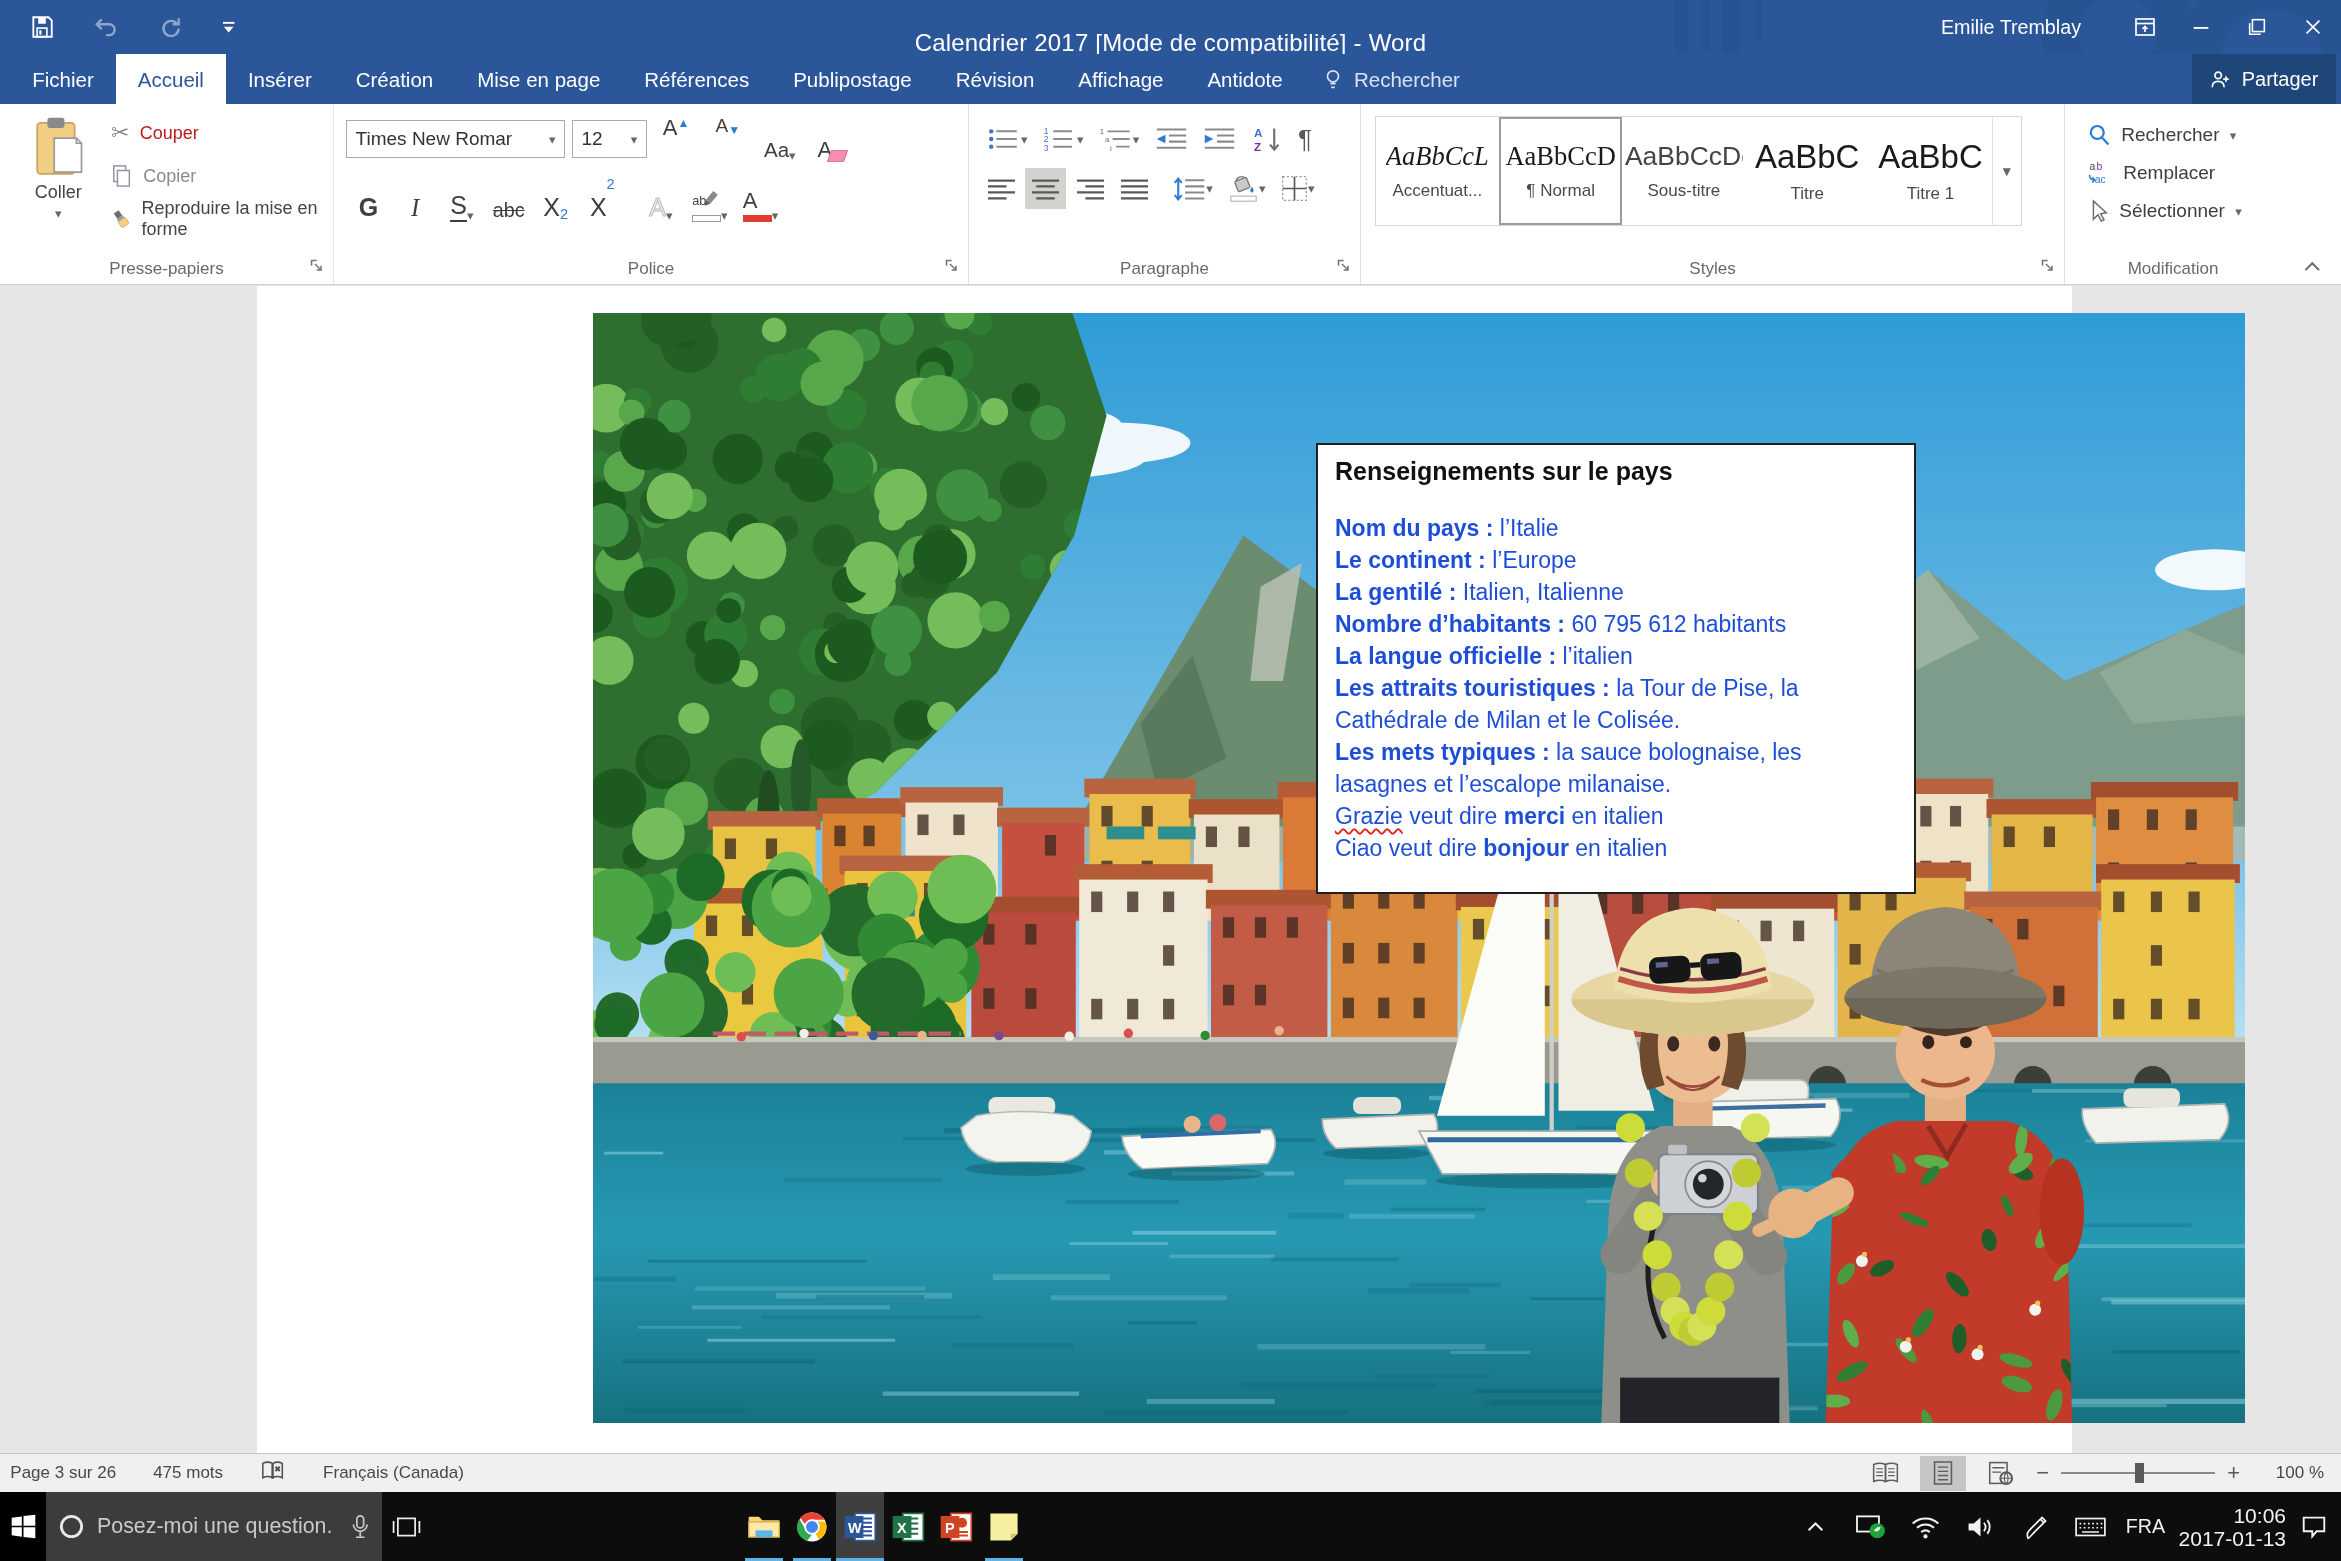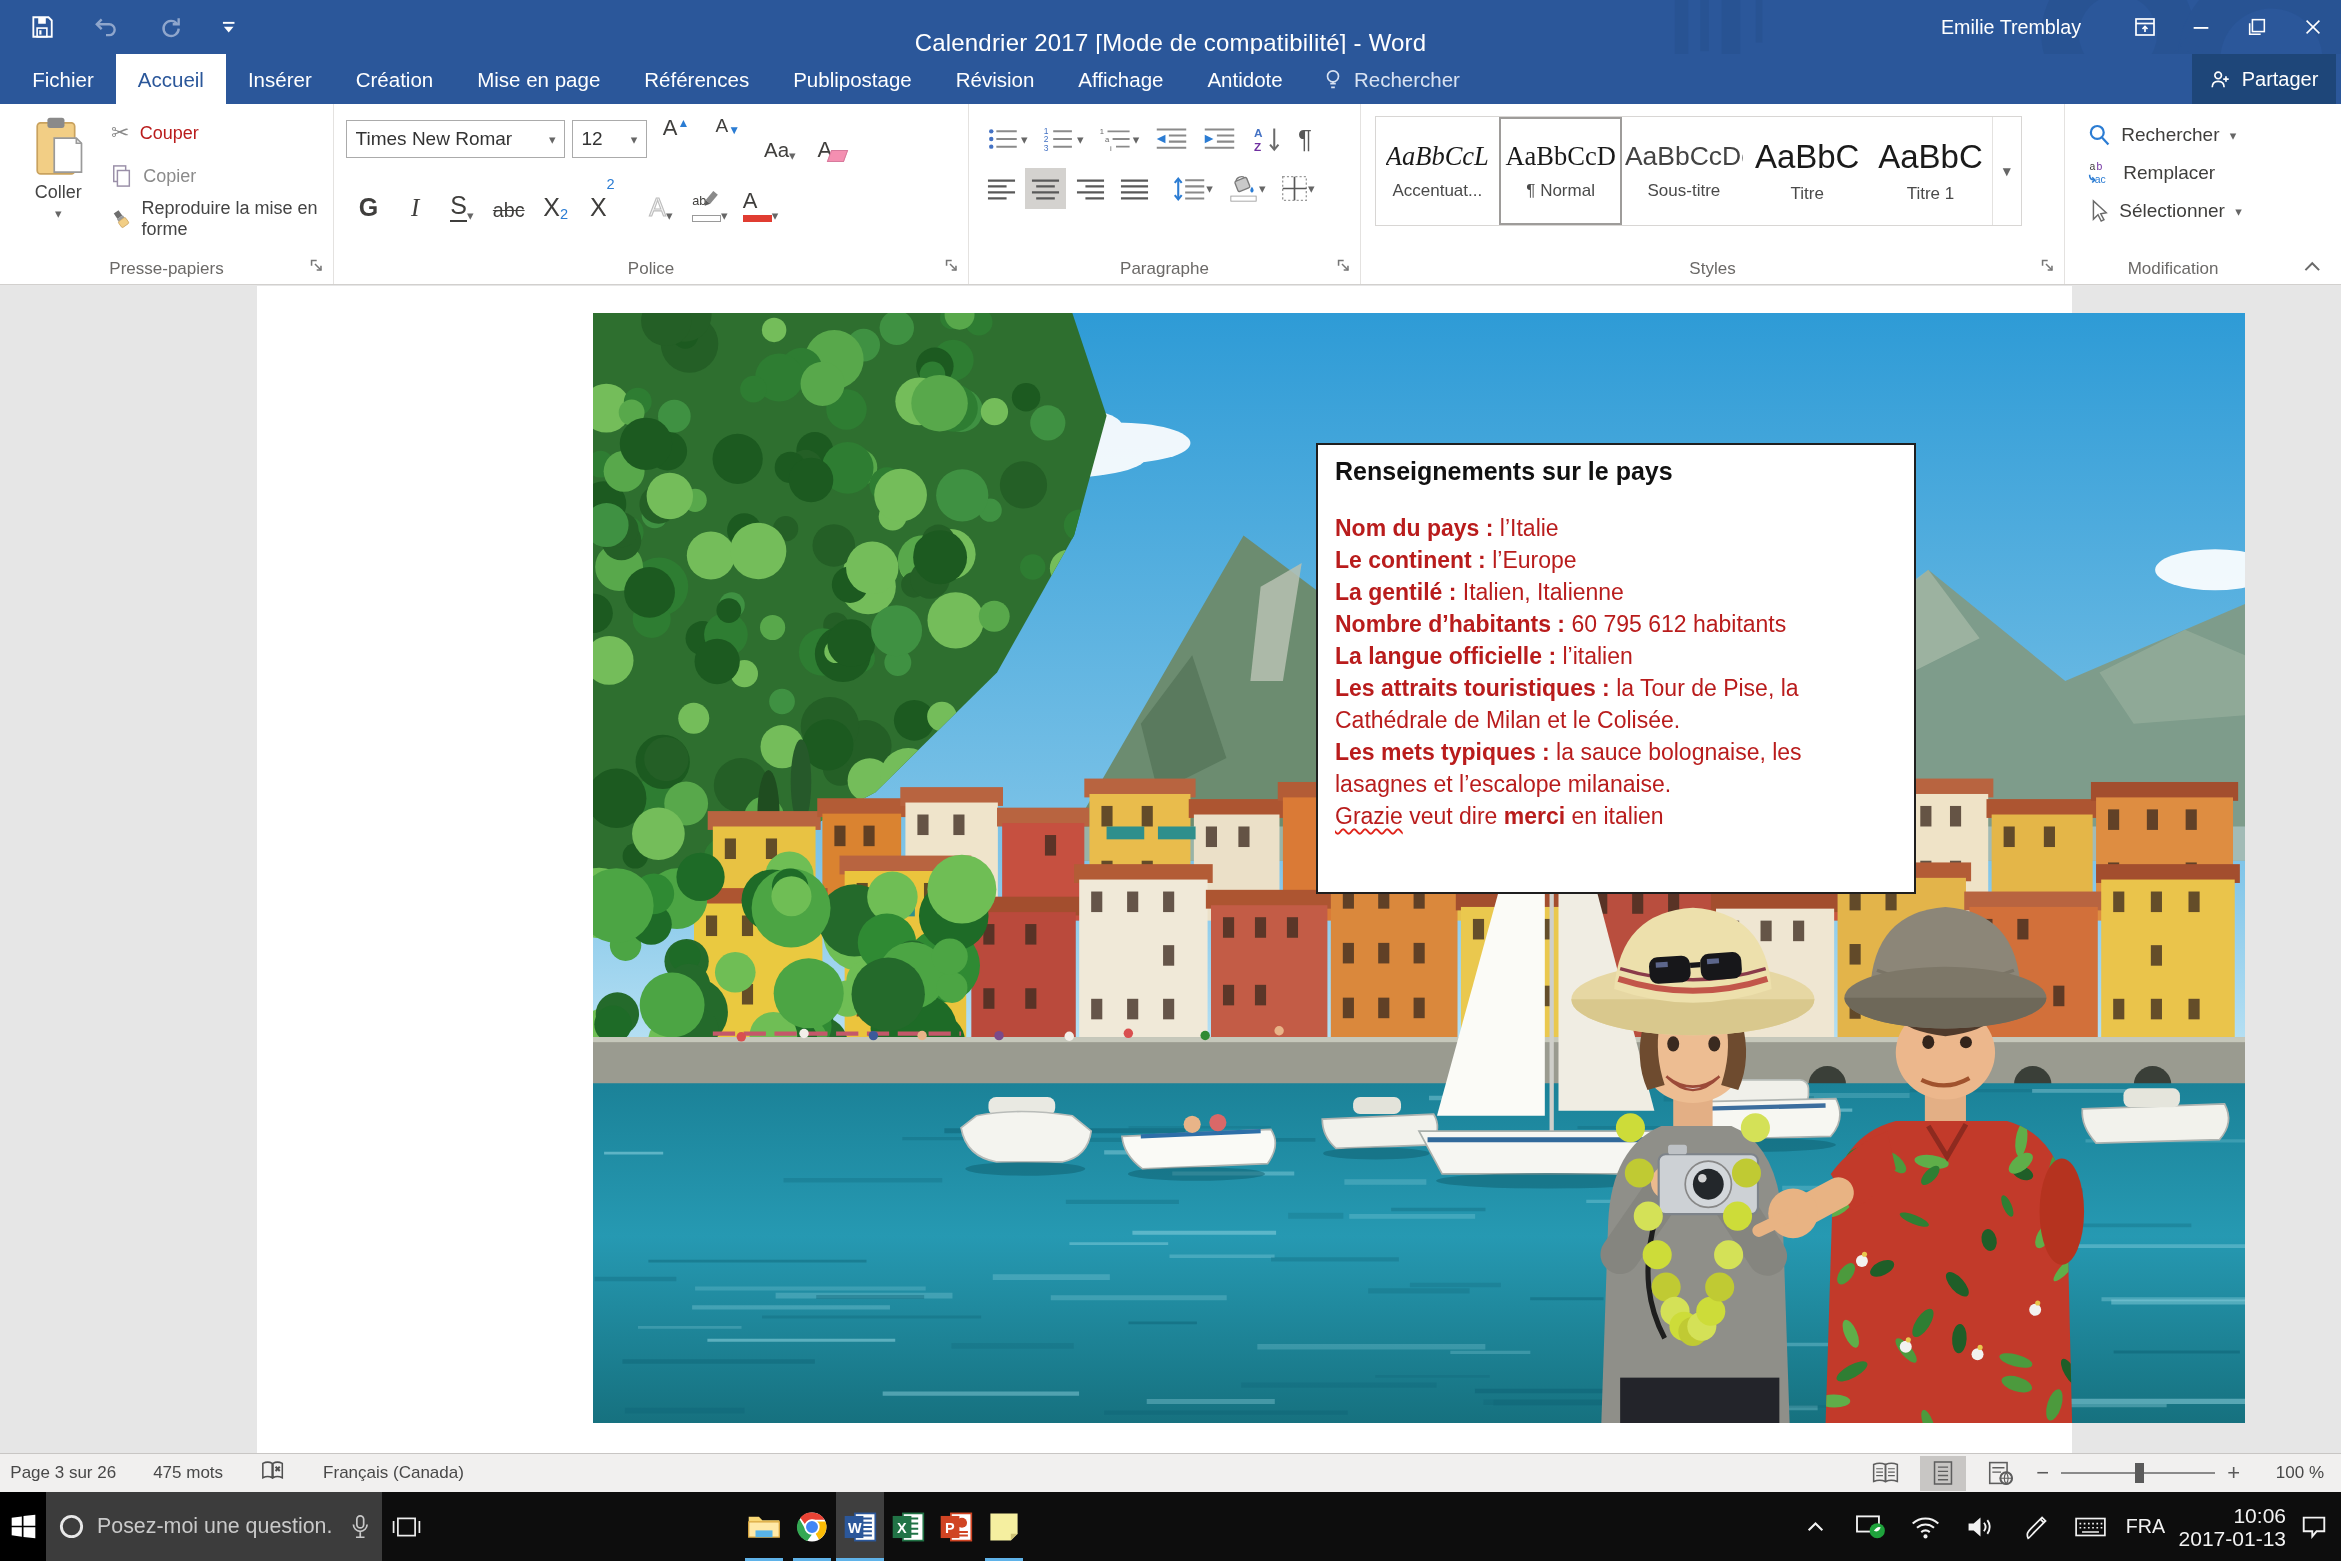--- a/index.html
+++ b/index.html
@@ -76,21 +76,21 @@
 
   #ribbon-collapse{position:absolute;right:19px;bottom:6.8px}
 
   
   #docarea{position:absolute;top:286px;left:0;width:100%;height:1168px;background:#E6E6E6;overflow:hidden}
   #page{position:absolute;left:257px;top:0;width:1815px;height:1168px;background:#fff}
   #photo{position:absolute;left:336px;top:26.5px;width:1652px;height:1110px}
   #photo svg{display:block;width:100%;height:100%}
   #infobox{position:absolute;left:1316px;top:157px;width:600px;height:451px;background:#fff;border:2.6px solid #1F1F1F;padding:12px 17px;overflow:hidden}
   #infobox-title{font-size:25px;font-weight:700;color:#111;margin-bottom:26px}
-  .iline{font-size:23px;color:#b91c1c;line-height:32px}
+  .iline{font-size:23px;color:#1d4ed8;line-height:32px}
   .iline .b{font-weight:700}
   .iline .spell{text-decoration:underline wavy #E0231A 1.7px;text-underline-offset:4.3px}
 
   
   #statusbar{position:absolute;top:1453px;left:0;width:100%;height:39px;background:#F1F0EF;border-top:0.9px solid #C8C6C4;display:flex;align-items:center;font-size:17px;color:#484848}
   .sb-left{display:flex;align-items:center;gap:37px;padding-left:10.3px}
   .sb-right{margin-left:auto;display:flex;align-items:center;gap:12px;padding-right:17px}
   .viewbtn{width:46px;height:35px;display:flex;align-items:center;justify-content:center}
   .viewbtn.active{background:#C8C6C4}
   #zoomtrack{position:relative;width:154px;height:2.6px;background:#8A8A8A}
@@ -1273,20 +1273,21 @@
       <div id="infobox-title">Renseignements sur le pays</div>
       <div id="infobox-lines">
           <div class="iline"><span class="b">Nom du pays :</span><span> l’Italie</span></div>
           <div class="iline"><span class="b">Le continent :</span><span> l’Europe</span></div>
           <div class="iline"><span class="b">La gentilé :</span><span> Italien, Italienne</span></div>
           <div class="iline"><span class="b">Nombre d’habitants :</span><span> 60 795 612 habitants</span></div>
           <div class="iline"><span class="b">La langue officielle :</span><span> l’italien</span></div>
           <div class="iline"><span class="b">Les attraits touristiques :</span><span> la Tour de Pise, la Cathédrale de Milan et le Colisée.</span></div>
           <div class="iline"><span class="b">Les mets typiques :</span><span> la sauce bolognaise, les lasagnes et l’escalope milanaise.</span></div>
           <div class="iline"><span class="spell">Grazie</span><span> veut dire </span><span class="b">merci</span><span> en italien</span></div>
+          <div class="iline"><span>Ciao veut dire </span><span class="b">bonjour</span><span> en italien</span></div>
         </div>
     </div>
   </div>
 
   <div id="statusbar">
     <div class="sb-left">
       <span>Page 3 sur 26</span>
       <span>475 mots</span>
       <span>
         <svg width="26" height="22" viewBox="0 0 30 26" fill="none" stroke="#4F4F4F" stroke-width="1.8">

